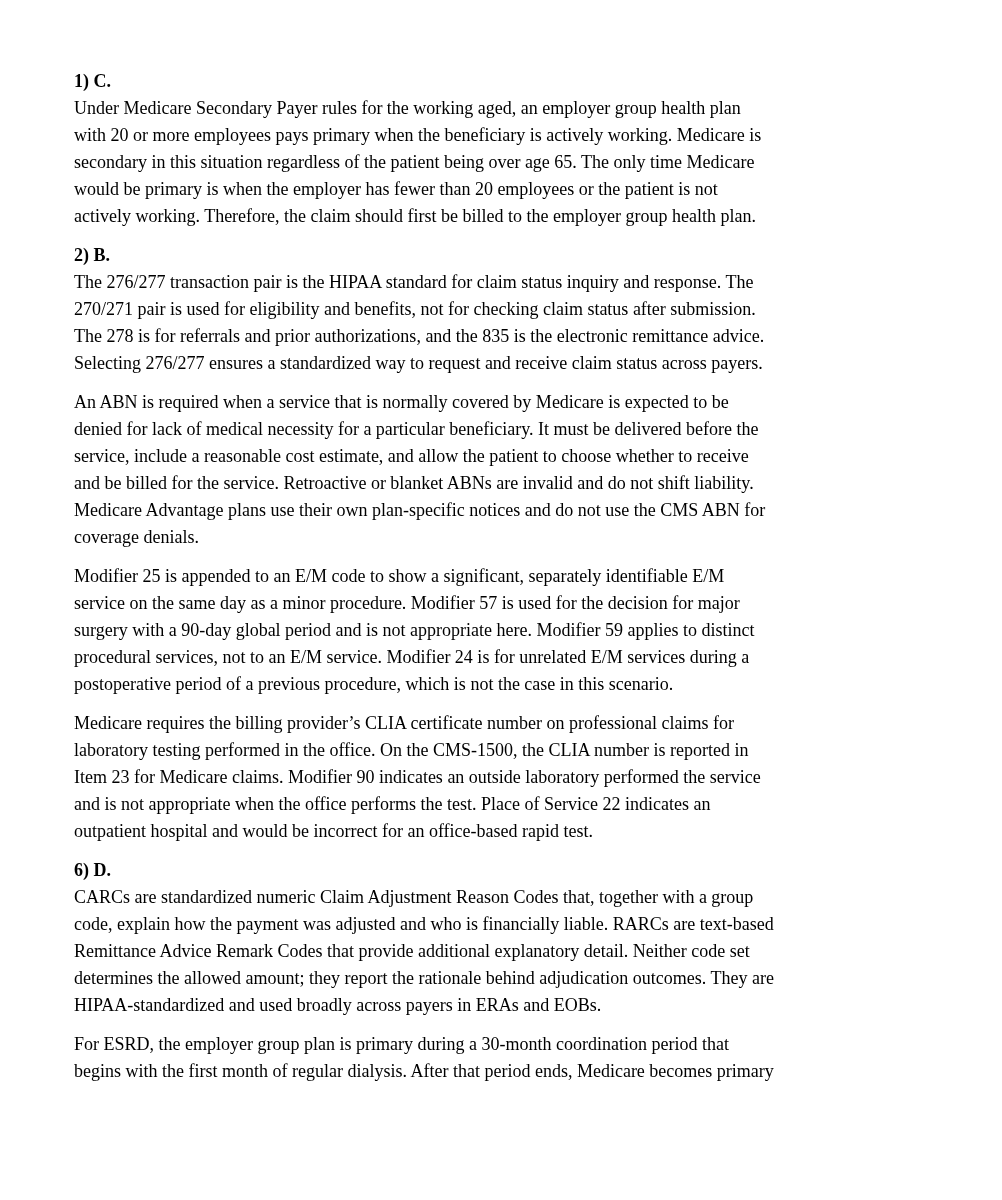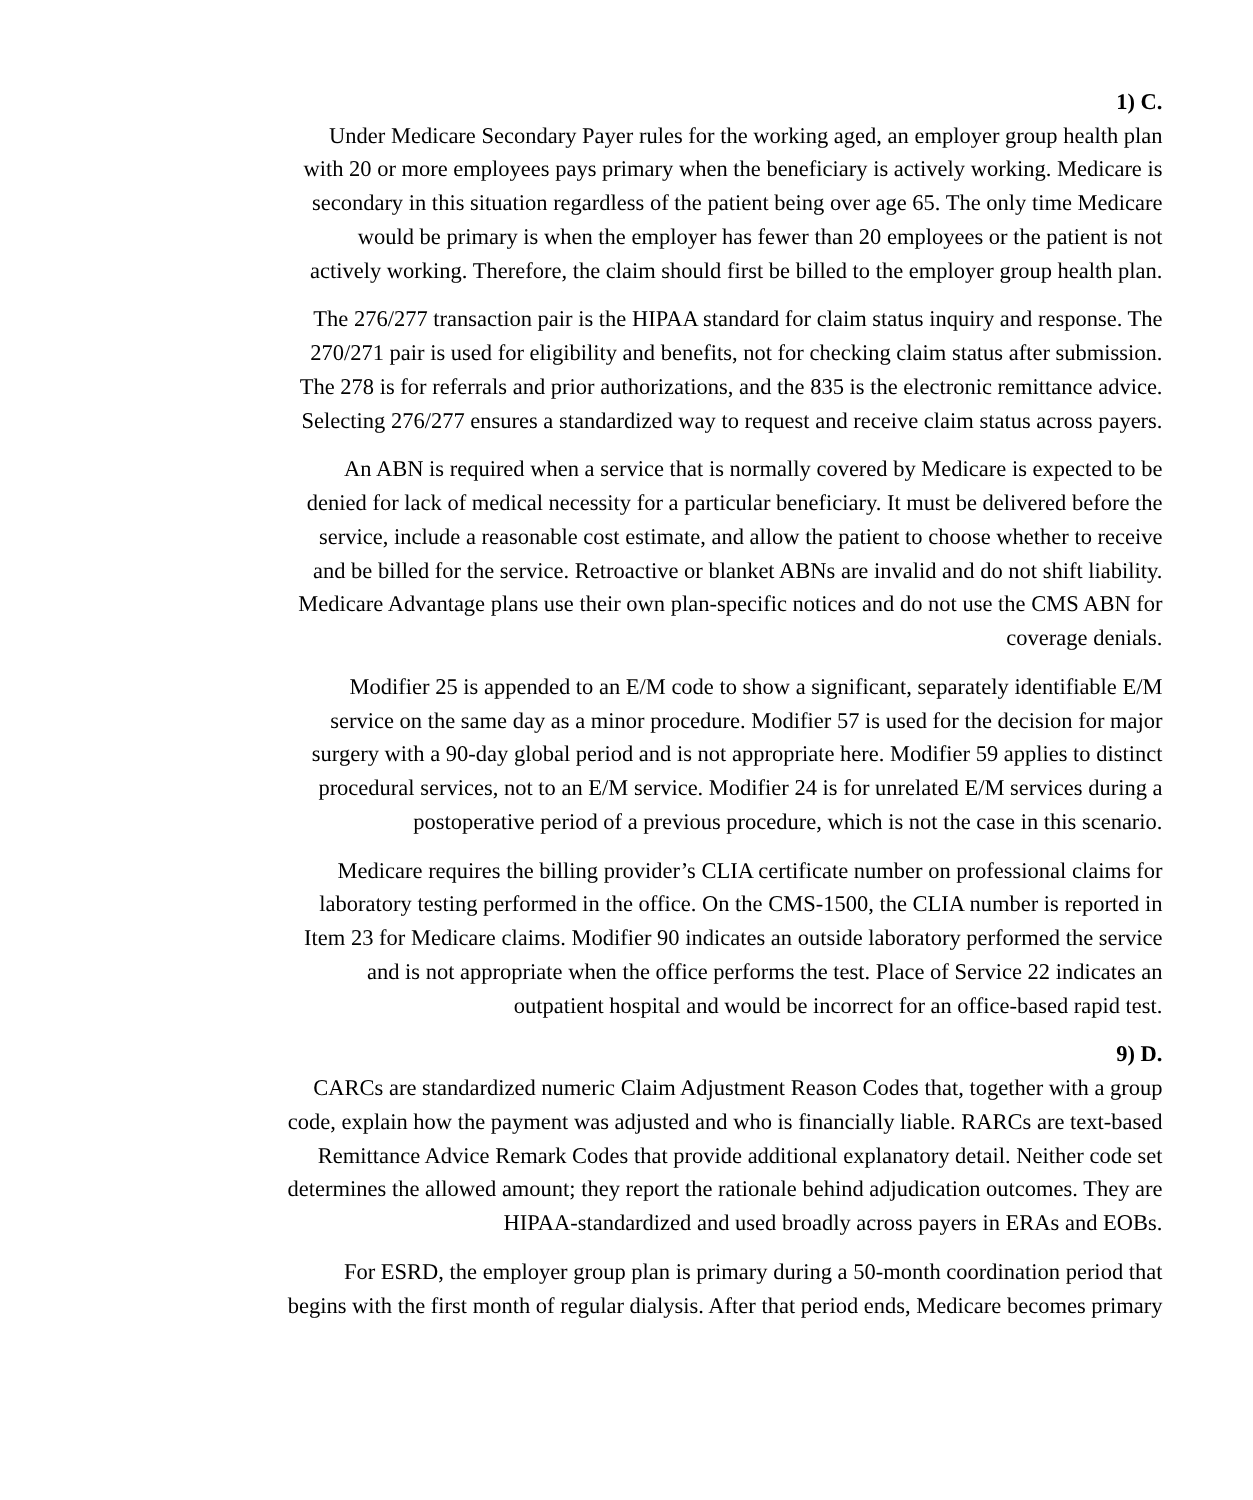--- a/index.html
+++ b/index.html
@@ -21,21 +21,20 @@
     box-sizing: border-box;
     padding: 68px 72px 0 74px;
     font-family: "Liberation Serif", "DejaVu Serif", serif;
     font-size: 18px;
     line-height: 27px;
     color: #000000;
     text-align: left;
   }
   .qa {
     margin: 0 0 12px 0;
-    text-align: right;
   }
   .qa-heading {
     font-size: inherit;
     line-height: inherit;
     font-weight: 700;
     margin: 0;
     padding: 0;
   }
   .qa-body {
     margin: 0;
@@ -51,20 +50,21 @@
   <section class="qa">
     <h2 class="qa-heading">1) C.</h2>
     <p class="qa-body">Under Medicare Secondary Payer rules for the working aged, an employer group health plan
 with 20 or more employees pays primary when the beneficiary is actively working. Medicare is
 secondary in this situation regardless of the patient being over age 65. The only time Medicare
 would be primary is when the employer has fewer than 20 employees or the patient is not
 actively working. Therefore, the claim should first be billed to the employer group health plan.</p>
   </section>
 
   <section class="qa">
+    <h2 class="qa-heading">2) B.</h2>
     <p class="qa-body">The 276/277 transaction pair is the HIPAA standard for claim status inquiry and response. The
 270/271 pair is used for eligibility and benefits, not for checking claim status after submission.
 The 278 is for referrals and prior authorizations, and the 835 is the electronic remittance advice.
 Selecting 276/277 ensures a standardized way to request and receive claim status across payers.</p>
   </section>
 
   <section class="qa">
     <p class="qa-body">An ABN is required when a service that is normally covered by Medicare is expected to be
 denied for lack of medical necessity for a particular beneficiary. It must be delivered before the
 service, include a reasonable cost estimate, and allow the patient to choose whether to receive
@@ -83,26 +83,26 @@
 
   <section class="qa">
     <p class="qa-body">Medicare requires the billing provider’s CLIA certificate number on professional claims for
 laboratory testing performed in the office. On the CMS-1500, the CLIA number is reported in
 Item 23 for Medicare claims. Modifier 90 indicates an outside laboratory performed the service
 and is not appropriate when the office performs the test. Place of Service 22 indicates an
 outpatient hospital and would be incorrect for an office-based rapid test.</p>
   </section>
 
   <section class="qa">
-    <h2 class="qa-heading">9) D.</h2>
+    <h2 class="qa-heading">6) D.</h2>
     <p class="qa-body">CARCs are standardized numeric Claim Adjustment Reason Codes that, together with a group
 code, explain how the payment was adjusted and who is financially liable. RARCs are text-based
 Remittance Advice Remark Codes that provide additional explanatory detail. Neither code set
 determines the allowed amount; they report the rationale behind adjudication outcomes. They are
 HIPAA-standardized and used broadly across payers in ERAs and EOBs.</p>
   </section>
 
   <section class="qa">
-    <p class="qa-body">For ESRD, the employer group plan is primary during a 50-month coordination period that
+    <p class="qa-body">For ESRD, the employer group plan is primary during a 30-month coordination period that
 begins with the first month of regular dialysis. After that period ends, Medicare becomes primary</p>
   </section>
 
 </main>
 
 </body></html>

